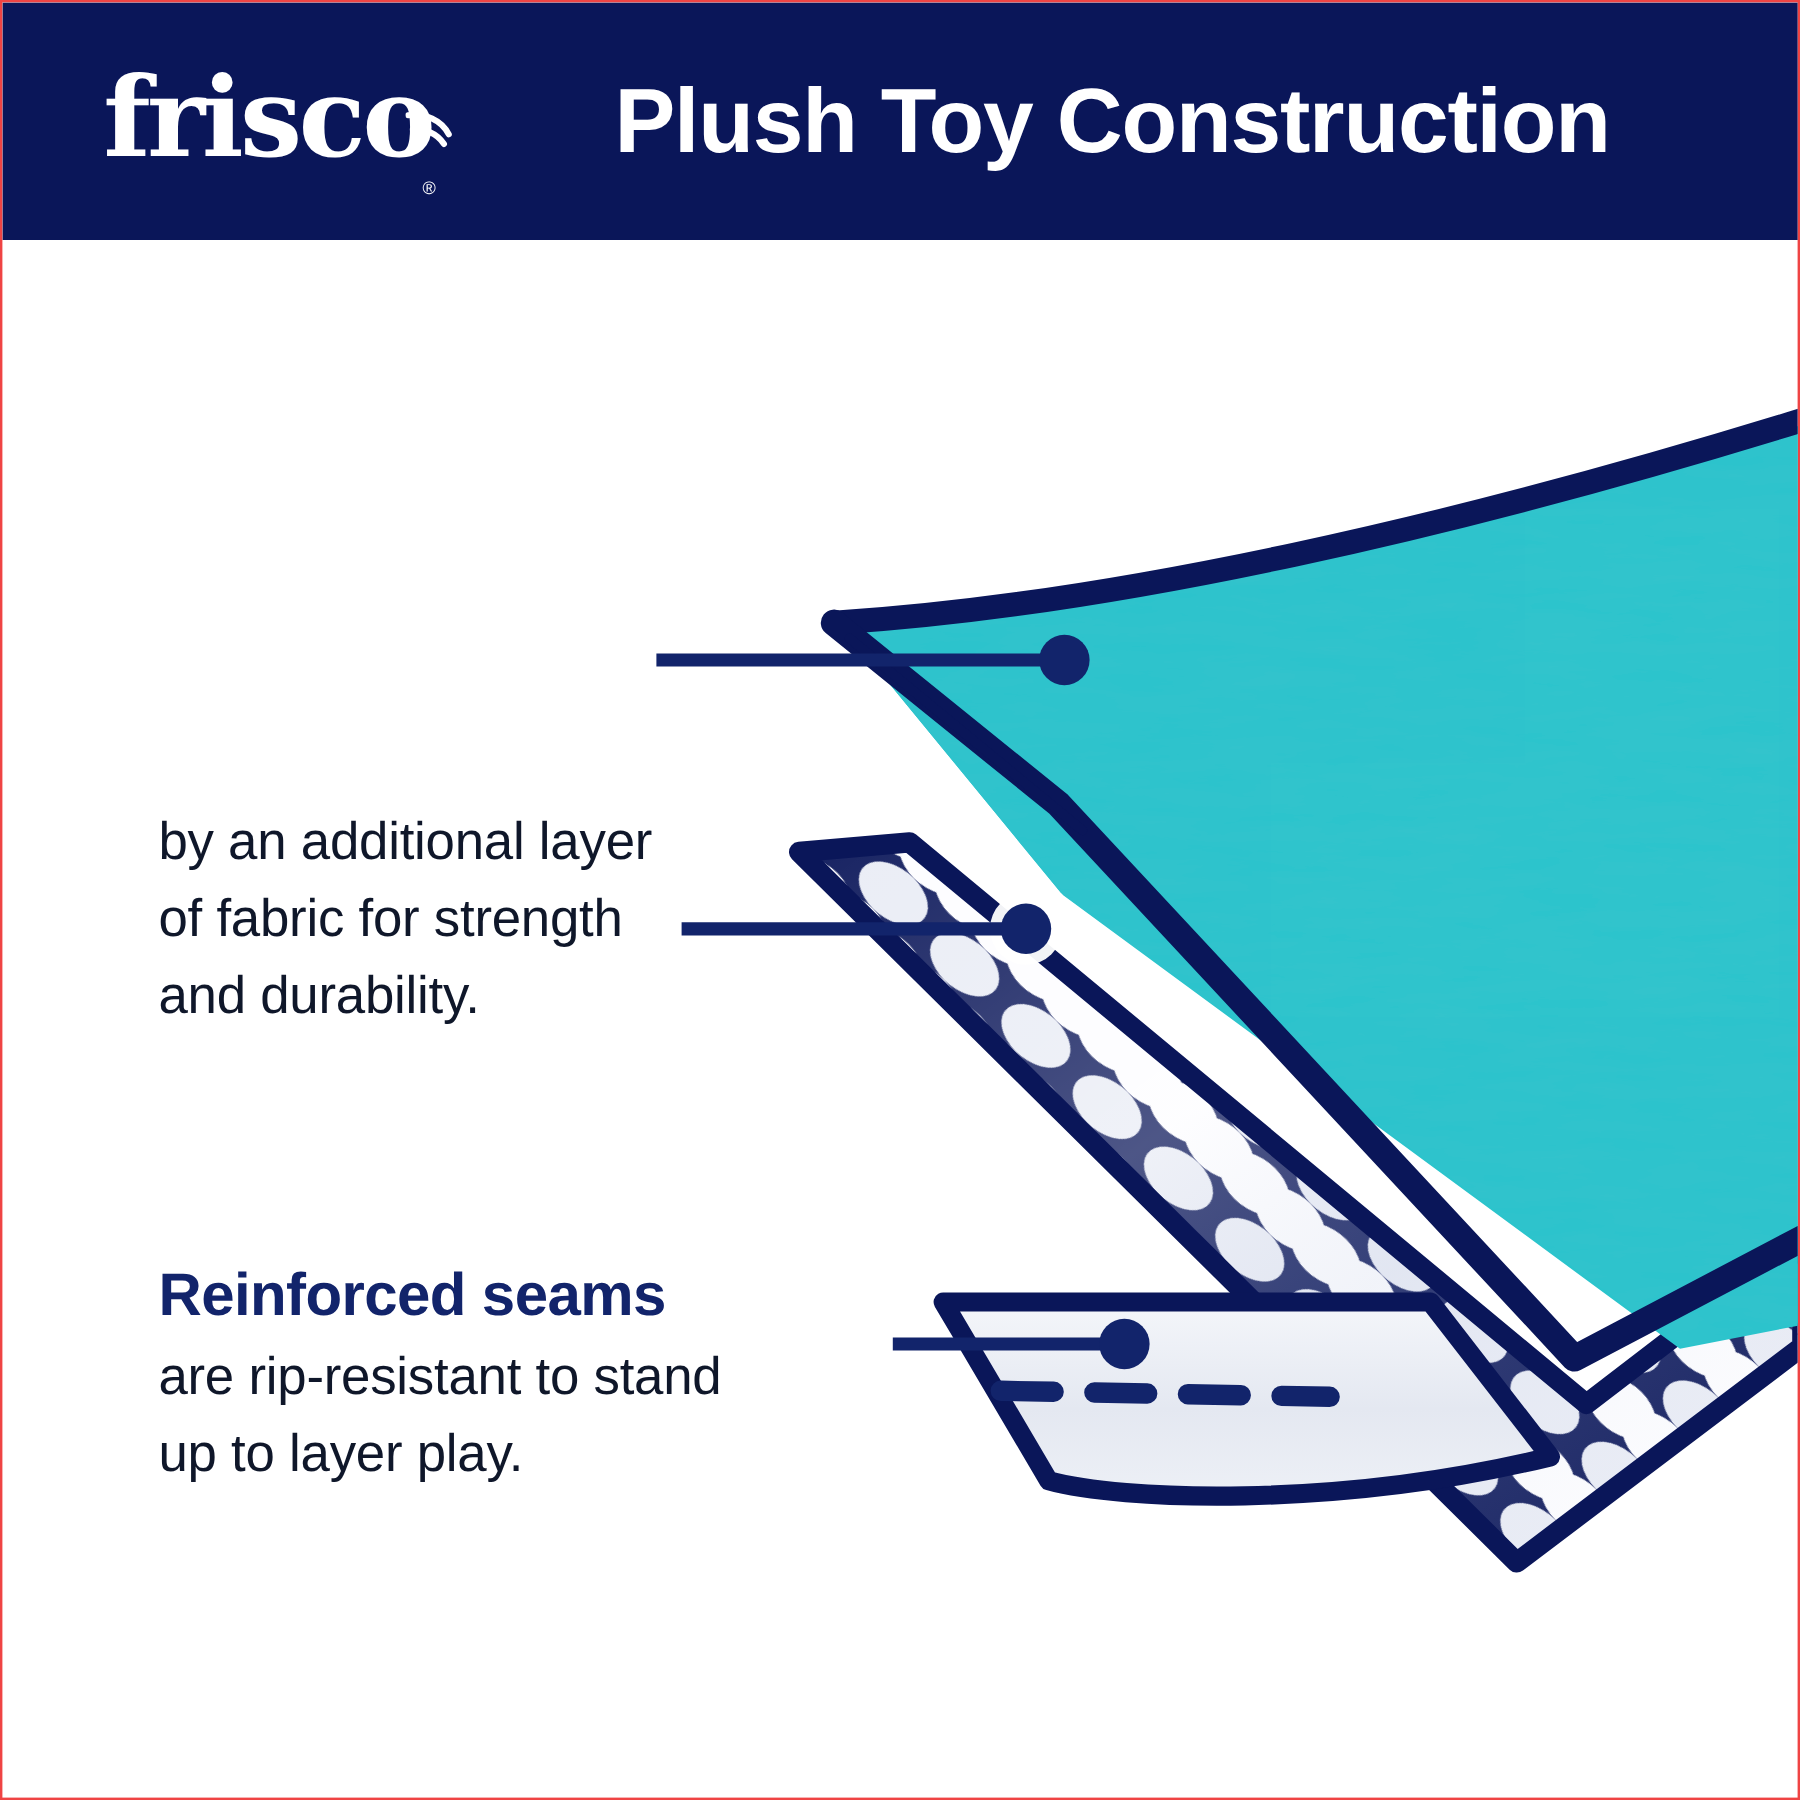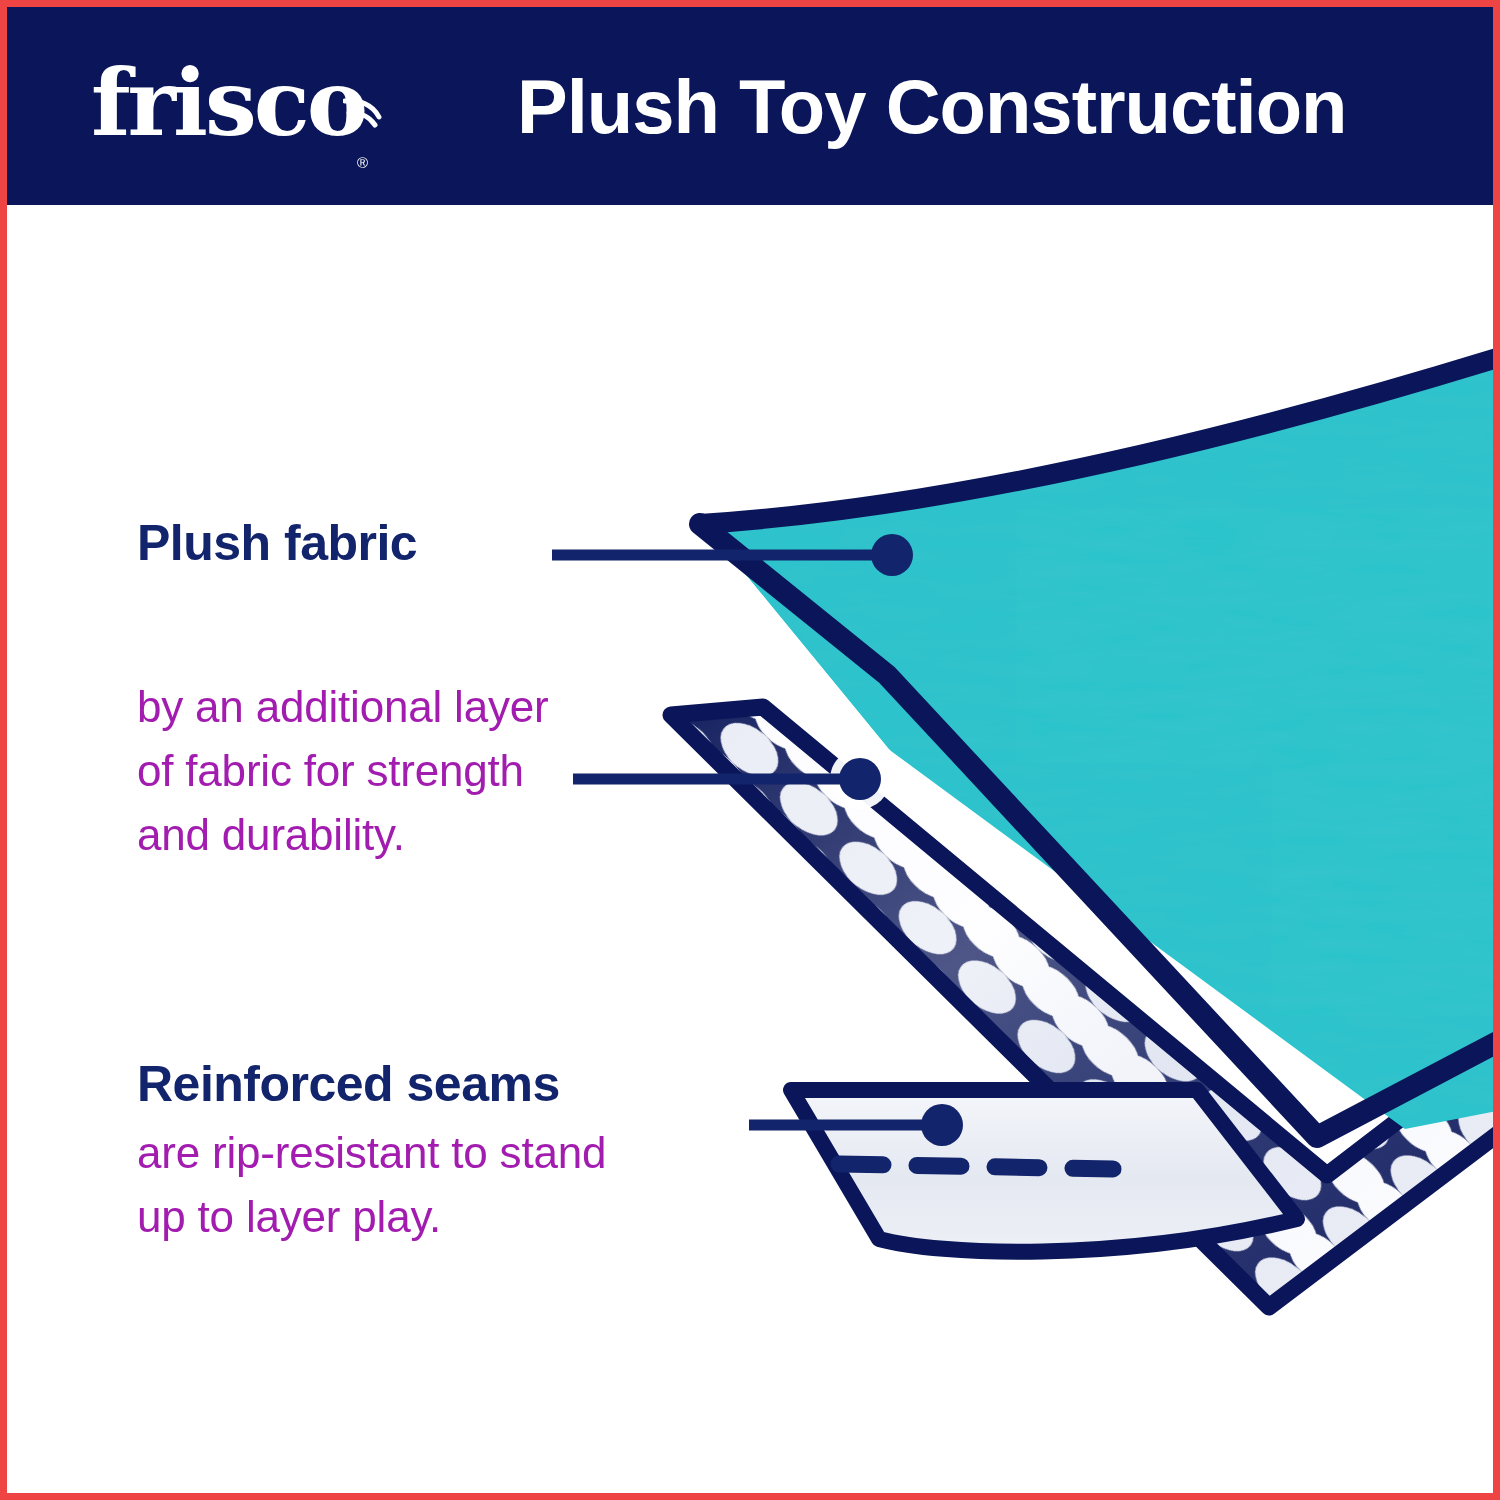--- a/index.html
+++ b/index.html
@@ -9,21 +9,21 @@
     background: #ffffff;
   }
   #page {
     position: relative;
     width: 1500px;
     height: 1500px;
     background: #ffffff;
     overflow: hidden;
     font-family: "Liberation Sans", sans-serif;
     box-sizing: border-box;
-    border: 7px solid #ef4444;
+    border: 2px solid #ef4444;
   }
 
   
   #header {
     position: absolute;
     left: 0;
     top: 0;
     width: 1500px;
     height: 198px;
     background: #0A1659;
@@ -102,21 +102,21 @@
     color: #12246B;
     white-space: pre-line;
     margin: 0;
   }
   .callout-body {
     font-family: "Liberation Sans", sans-serif;
     font-weight: 400;
     font-size: 44px;
     line-height: 64px;
     letter-spacing: -0.2px;
-    color: #a21caf;
+    color: #0f172a;
     white-space: pre-line;
     margin: 0;
   }
 
   #callout-plush-fabric   { left: 130px; top: 505px;  width: 430px; }
   #callout-reinforced     { left: 130px; top: 650px;  width: 600px; }
   #callout-seams          { left: 130px; top: 1046px; width: 680px; }
 
   #callout-reinforced .callout-body { padding-top: 18px; }
   #callout-seams .callout-body { padding-top: 6px; }
@@ -264,23 +264,20 @@
         </g>
 
         <g>
           <line x1="742" y1="1118" x2="928" y2="1118" stroke="#12246B" stroke-width="11" stroke-linecap="butt"></line>
           <circle cx="935" cy="1118" r="21" fill="#12246B"></circle>
         </g>
       </g>
     </svg>
   </div>
 
-  <div class="callout" id="callout-plush-fabric">
-    <p class="callout-head">Plush fabric</p>
-  </div>
 
   <div class="callout" id="callout-reinforced">
     <p class="callout-body">by an additional layer
 of fabric for strength
 and durability.</p>
   </div>
 
   <div class="callout" id="callout-seams">
     <p class="callout-head">Reinforced seams</p>
     <p class="callout-body">are rip-resistant to stand

